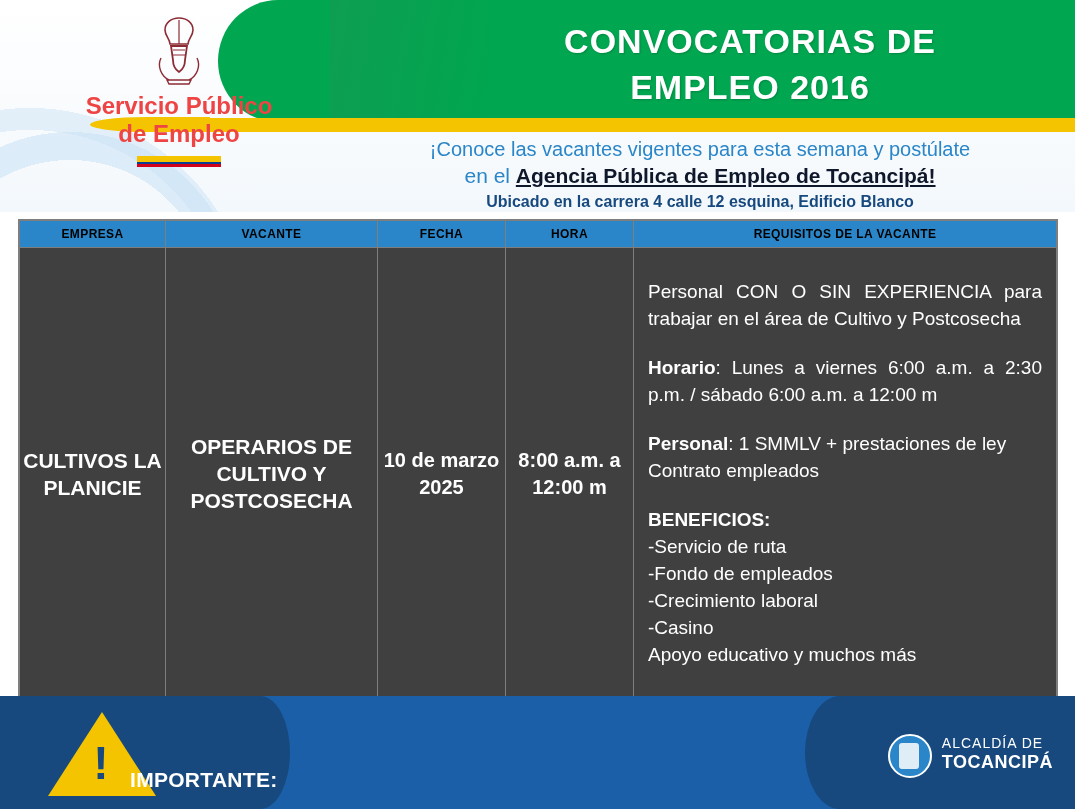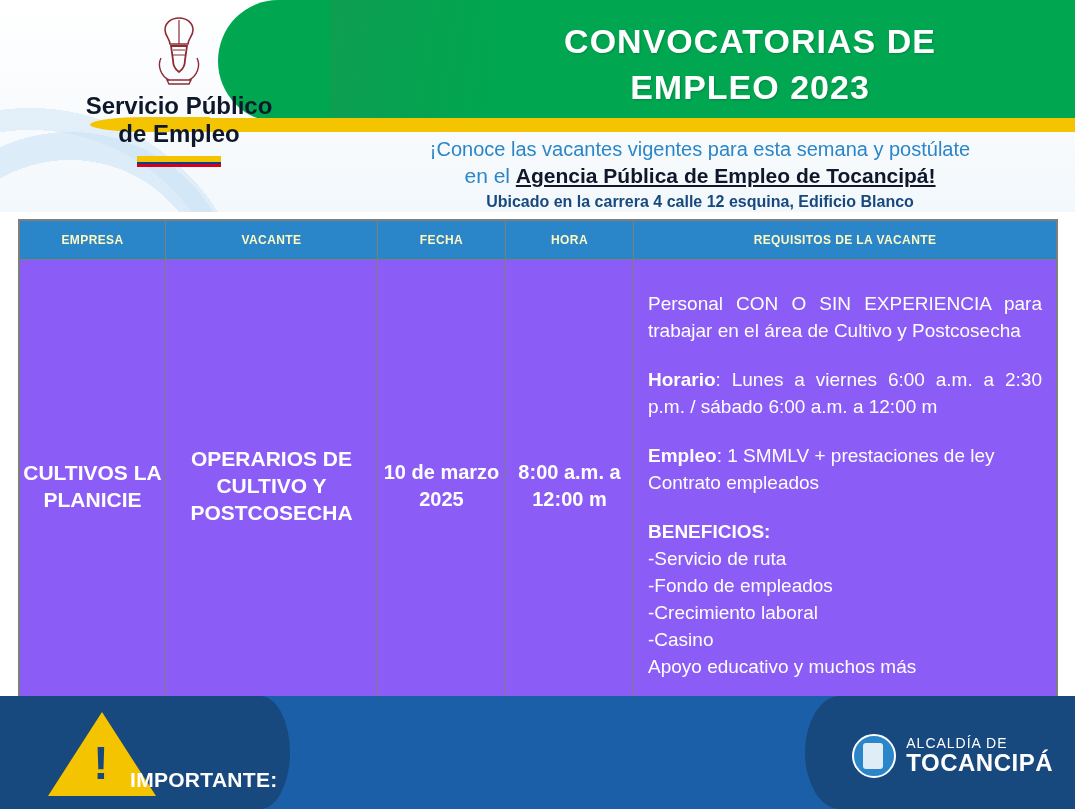--- a/index.html
+++ b/index.html
@@ -136,21 +136,21 @@
     text-align: center;
   }
   .coat {
     width: 60px;
     height: 74px;
     margin: 0 auto;
     display: block;
   }
   .logo-text {
     margin-top: 4px;
-    color: #0f172a;
+    color: #ef4444;
     font-size: 24px;
     font-weight: bold;
     line-height: 28px;
   }
   .logo-text .l2 { display:block; }
   .flag-bar {
     margin: 8px auto 0;
     width: 84px;
     height: 11px;
     background: linear-gradient(to bottom,#f5c400 0 50%, #0b3d91 50% 75%, #d0021b 75% 100%);
@@ -165,30 +165,30 @@
     border: 1px solid #7e7e7e;
     box-sizing: border-box;
   }
   table.vacantes {
     border-collapse: collapse;
     width: 100%;
     table-layout: fixed;
   }
   table.vacantes th {
     background: #2a86c8;
-    color: #fef9c3;
+    color: #000000;
     font-size: 12px;
     font-weight: bold;
     letter-spacing: 0.4px;
-    padding: 12px 2px;
+    padding: 6px 2px;
     border: 1px solid #7e7e7e;
     text-align: center;
   }
   table.vacantes td {
-    background: #8b5cf6;
+    background: #404040;
     border: 1px solid #7e7e7e;
     vertical-align: middle;
     color: #ffffff;
   }
   td.cell-empresa, td.cell-vacante, td.cell-fecha, td.cell-hora {
     text-align: center;
     font-weight: bold;
     font-size: 21px;
     line-height: 27px;
   }
@@ -295,36 +295,36 @@
     width: 20px; height: 26px;
     background: #ffffff;
     border-radius: 3px;
     opacity: .85;
   }
   .alcaldia-text {
     color: #ffffff;
     line-height: 19px;
   }
   .alcaldia-text .t1 { font-size: 14px; letter-spacing: 1px; }
-  .alcaldia-text .t2 { font-size: 24px; font-weight: bold; letter-spacing: 0.5px; }
+  .alcaldia-text .t2 { font-size: 18px; font-weight: bold; letter-spacing: 0.5px; }
 </style>
 </head>
 <body>
 
 <div class="poster">
 
   <div class="header">
     <div class="header-bg-swoosh"></div>
     <div class="green-band"></div>
     <div class="green-band-shade"></div>
     <div class="yellow-arc"></div>
 
     <div class="header-title">
       <span>CONVOCATORIAS DE</span>
-      <span>EMPLEO 2023</span>
+      <span>EMPLEO 2016</span>
     </div>
 
     <div class="logo-area">
       <svg class="coat" viewBox="0 0 60 74">
         <path d="M30 4 C22 4 16 9 16 16 C16 22 21 25 21 30 L39 30 C39 25 44 22 44 16 C44 9 38 4 30 4 Z" fill="none" stroke="#8d2b34" stroke-width="1.6"></path>
         <path d="M30 6 L30 30" stroke="#8d2b34" stroke-width="1.2"></path>
         <path d="M22 32 L38 32 L36 46 C36 52 33 56 30 58 C27 56 24 52 24 46 Z" fill="none" stroke="#8d2b34" stroke-width="1.8"></path>
         <path d="M24 36 L36 36 M24 41 L36 41" stroke="#8d2b34" stroke-width="1"></path>
         <path d="M12 44 C8 52 12 62 20 66" fill="none" stroke="#8d2b34" stroke-width="1.4"></path>
         <path d="M48 44 C52 52 48 62 40 66" fill="none" stroke="#8d2b34" stroke-width="1.4"></path>
@@ -366,21 +366,21 @@
         <tr style="height:452px">
           <td class="cell-empresa">CULTIVOS LA PLANICIE</td>
           <td class="cell-vacante">OPERARIOS DE CULTIVO Y POSTCOSECHA</td>
           <td class="cell-fecha">10 de marzo 2025</td>
           <td class="cell-hora">8:00 a.m. a 12:00 m</td>
           <td class="cell-req">
             <p>Personal CON O SIN EXPERIENCIA para trabajar en el área de Cultivo y Postcosecha</p>
             <div class="gap"></div>
             <p><b>Horario</b><span>: Lunes a viernes 6:00 a.m. a 2:30 p.m. / sábado 6:00 a.m. a 12:00 m</span></p>
             <div class="gap"></div>
-            <p><b>Empleo</b><span>: 1 SMMLV + prestaciones de ley</span></p>
+            <p><b>Personal</b><span>: 1 SMMLV + prestaciones de ley</span></p>
             <p>Contrato empleados</p>
             <div class="gap"></div>
             <p><b>BENEFICIOS:</b></p>
             <p>-Servicio de ruta</p>
             <p>-Fondo de empleados</p>
             <p>-Crecimiento laboral</p>
             <p>-Casino</p>
             <p>Apoyo educativo y muchos más</p>
           </td>
         </tr>

